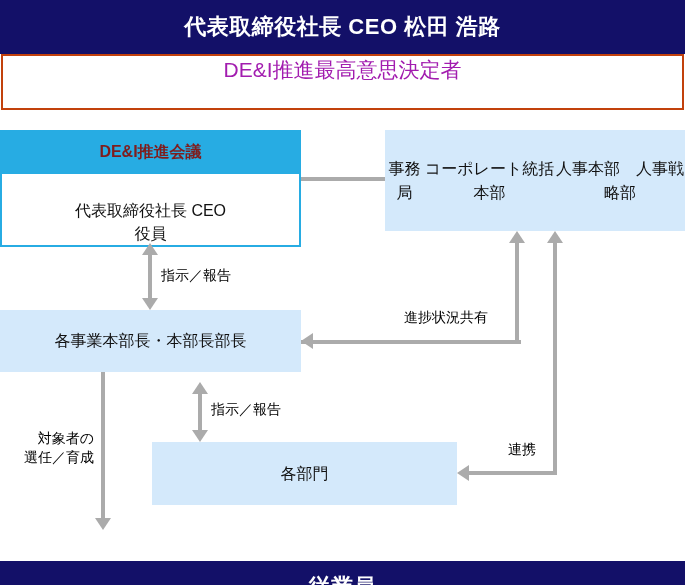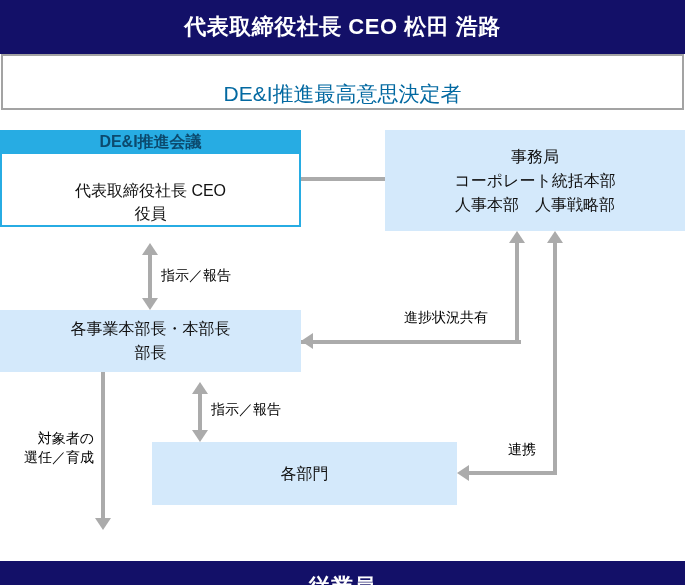--- a/index.html
+++ b/index.html
@@ -40,42 +40,42 @@
   #employee-banner { top: 533px; height: 52px; margin-top: 28px; }
 
   
   #decision-box {
     position: absolute;
     left: 1px;
     top: 54px;
     width: 683px;
     height: 56px;
     box-sizing: border-box;
-    border: 2px solid #a3a3a3;
-    background: #ffffff;
-    display: flex;
-    align-items: flex-end;
+    border: 2px solid #c2410c;
+    background: #ffffff;
+    display: flex;
+    align-items: flex-start;
     justify-content: center;
     font-size: 21px;
-    color: #0369a1;
+    color: #a21caf;
   }
 
   
   #council-box {
     position: absolute;
     left: 0;
     top: 130px;
     width: 301px;
     height: 113px;
     box-sizing: border-box;
   }
   #council-header {
-    height: 24px;
+    height: 44px;
     background: #27ACE3;
-    color: #0c4a6e;
+    color: #7f1d1d;
     display: flex;
     align-items: center;
     justify-content: center;
     font-size: 16px;
     font-weight: bold;
     box-sizing: border-box;
   }
   #council-body {
     height: 73px;
     background: #ffffff;
@@ -90,21 +90,21 @@
     line-height: 1.45;
     color: #111111;
   }
 
   
   .lightbox {
     position: absolute;
     background: #D4E9FB;
     box-sizing: border-box;
     display: flex;
-    flex-direction: column;
+    flex-direction: row;
     align-items: center;
     justify-content: center;
     font-size: 16px;
     line-height: 1.5;
     color: #111111;
     text-align: center;
   }
   #secretariat-box { left: 385px; top: 130px; width: 300px; height: 101px; }
   #division-box    { left: 0px;   top: 310px; width: 301px; height: 62px; }
   #department-box  { left: 152px; top: 442px; width: 305px; height: 63px; }

